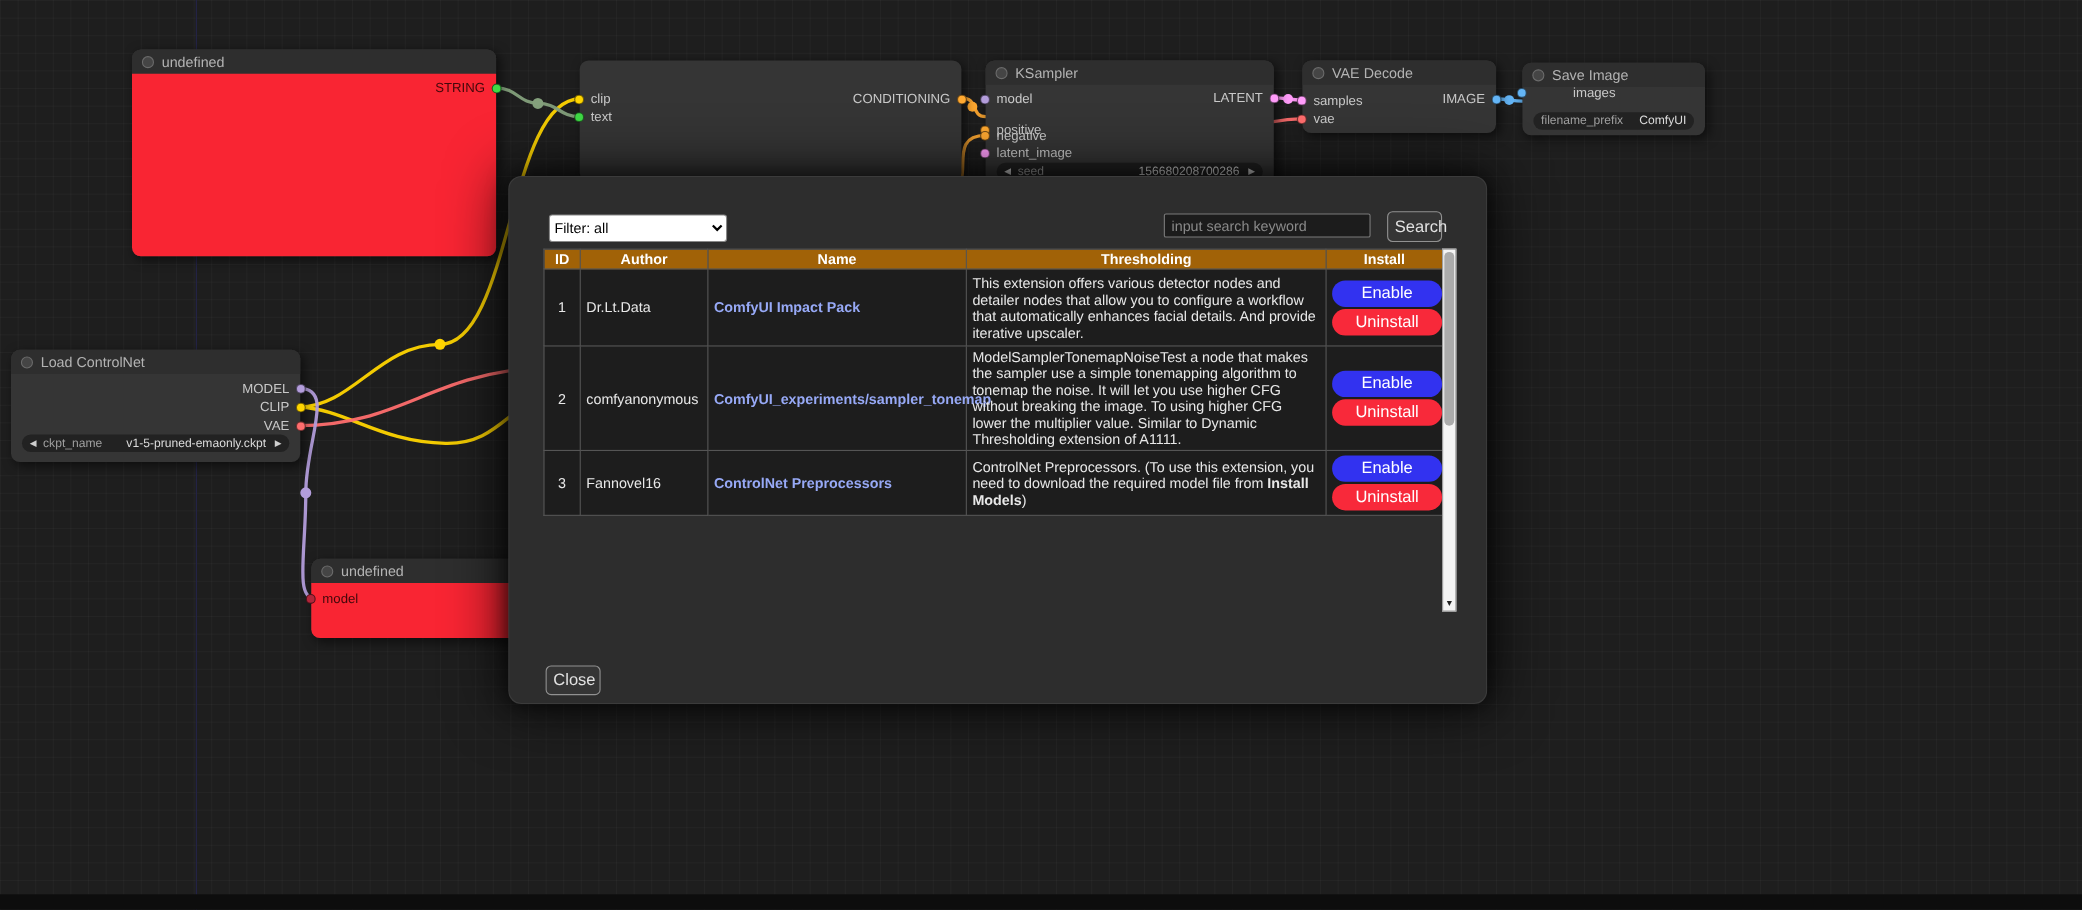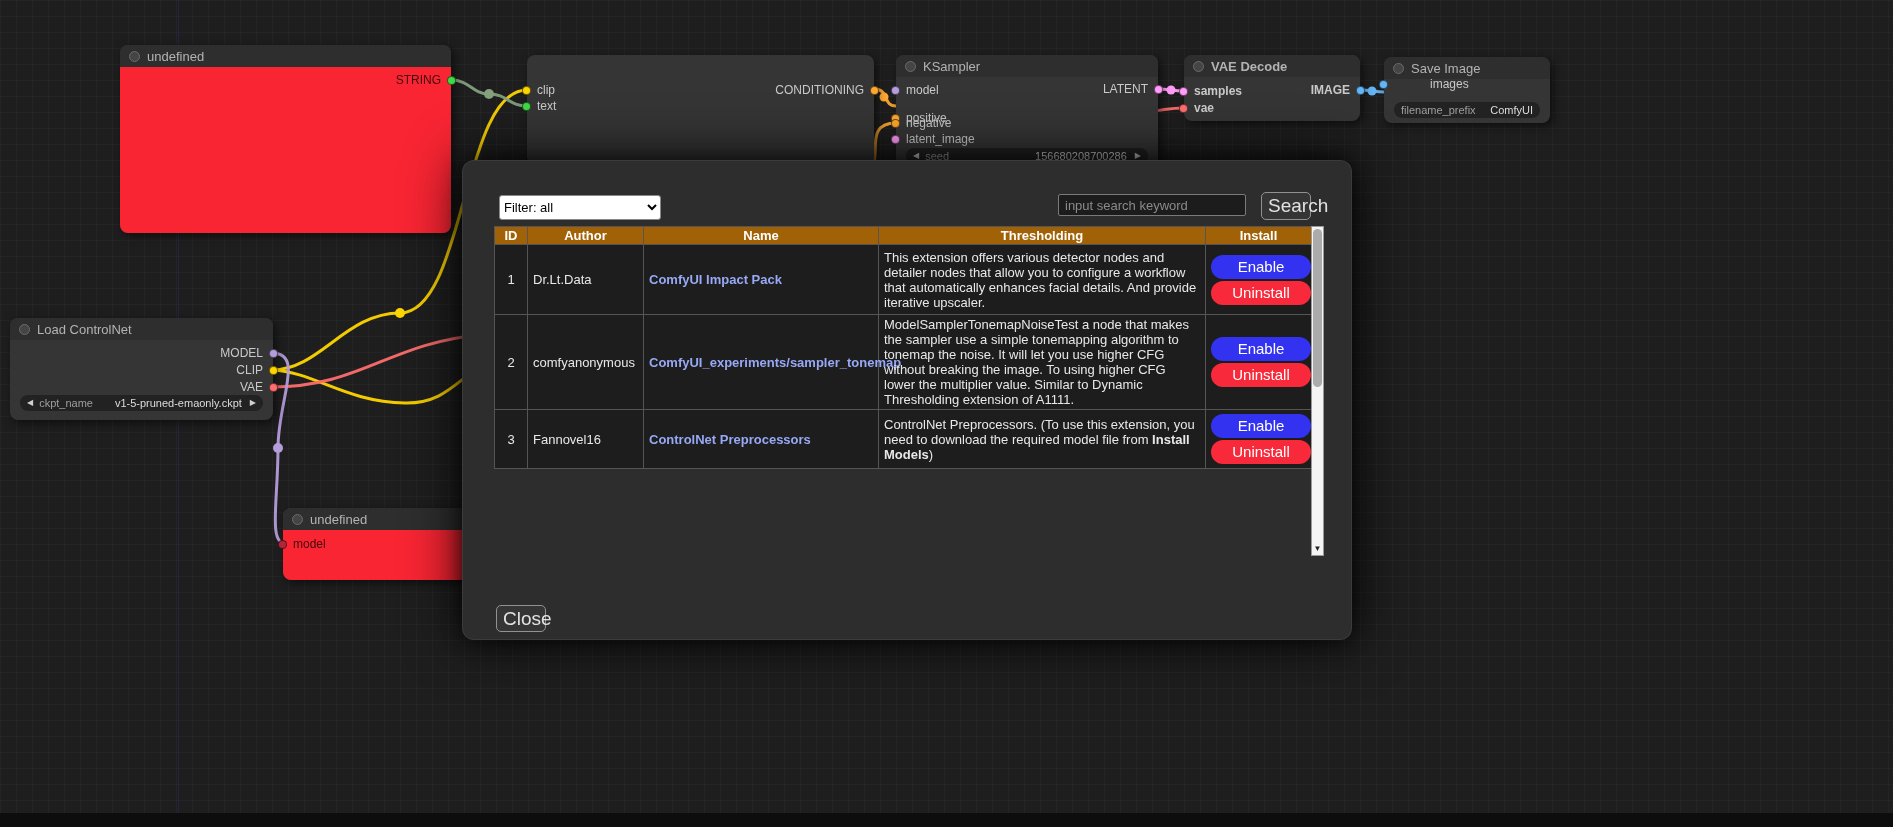--- a/index.html
+++ b/index.html
@@ -46,21 +46,21 @@
   
   .modal{position:absolute;left:462px;top:160px;width:888px;height:478px;z-index:10;
         background:#2d2d2d;border-radius:12px;border:1px solid rgba(255,255,255,.07);
         box-shadow:0 0 55px rgba(0,0,0,.85), 0 0 18px rgba(0,0,0,.6);}
   .filter-select{position:absolute;left:36px;top:34px;width:162px;height:25px;font-size:13px;
         background:#fff;color:#000;border:1px solid #888;border-radius:3px;font-family:"Liberation Sans",sans-serif;}
   .search-input{position:absolute;left:595px;top:33px;width:188px;height:22px;box-sizing:border-box;
         background:#1c1c1c;color:#ddd;border:1px solid #7a7a7a;border-radius:2px;font-size:13px;padding:0 6px;font-family:"Liberation Sans",sans-serif;}
   .search-input::placeholder{color:#8a8a8a;}
   .btn-plain{background:#353535;color:#e2e2e2;border:1px solid #919191;border-radius:5px;
-        font-size:19px;font-family:"Liberation Sans",sans-serif;cursor:pointer;}
+        font-size:15px;font-family:"Liberation Sans",sans-serif;cursor:pointer;}
   .search-btn{position:absolute;left:798px;top:31px;width:50px;height:28px;}
   .close-btn{position:absolute;left:33px;top:444px;width:50px;height:27px;}
 
   .table-zone{position:absolute;left:31px;top:65px;width:830px;height:330px;}
   table.ext{border-collapse:collapse;width:817px;table-layout:fixed;font-size:13px;color:#e8e8e8;}
   table.ext th{background:#a16207;color:#fff;font-weight:bold;border:1px solid #555;height:17px;padding:0 3px;}
   table.ext td{background:#1d1d1d;border:1px solid #555;padding:2px 5px;vertical-align:middle;}
   td.c-id{text-align:center;}
   td.c-desc{line-height:15px;padding:2px 4px;}
   td.c-install{text-align:center;padding:2px 2px;}
@@ -151,21 +151,21 @@
     <span>LATENT</span>
   </div>
   <div class="widget" style="top:93px;">
     <span class="warrow">◀</span>
     <span>seed</span>
     <span class="wvalue pre-arrow">156680208700286</span>
     <span class="warrow">▶</span>
   </div>
 </div>
 
-<div class="node" style="left:1184px;top:55px;width:176px;height:66px;font-weight:bold;">
+<div class="node" style="left:1184px;top:55px;width:176px;height:66px;">
   <div class="node-title">
     <span class="tdot"></span>
     <span>VAE Decode</span>
   </div>
   <div class="slot" style="top:29px;left:-5px;">
     <span class="dot" style="background:var(--slot_latent);"></span>
     <span>samples</span>
   </div>
   <div class="slot" style="top:46px;left:-5px;">
     <span class="dot" style="background:var(--slot_vae);"></span>

